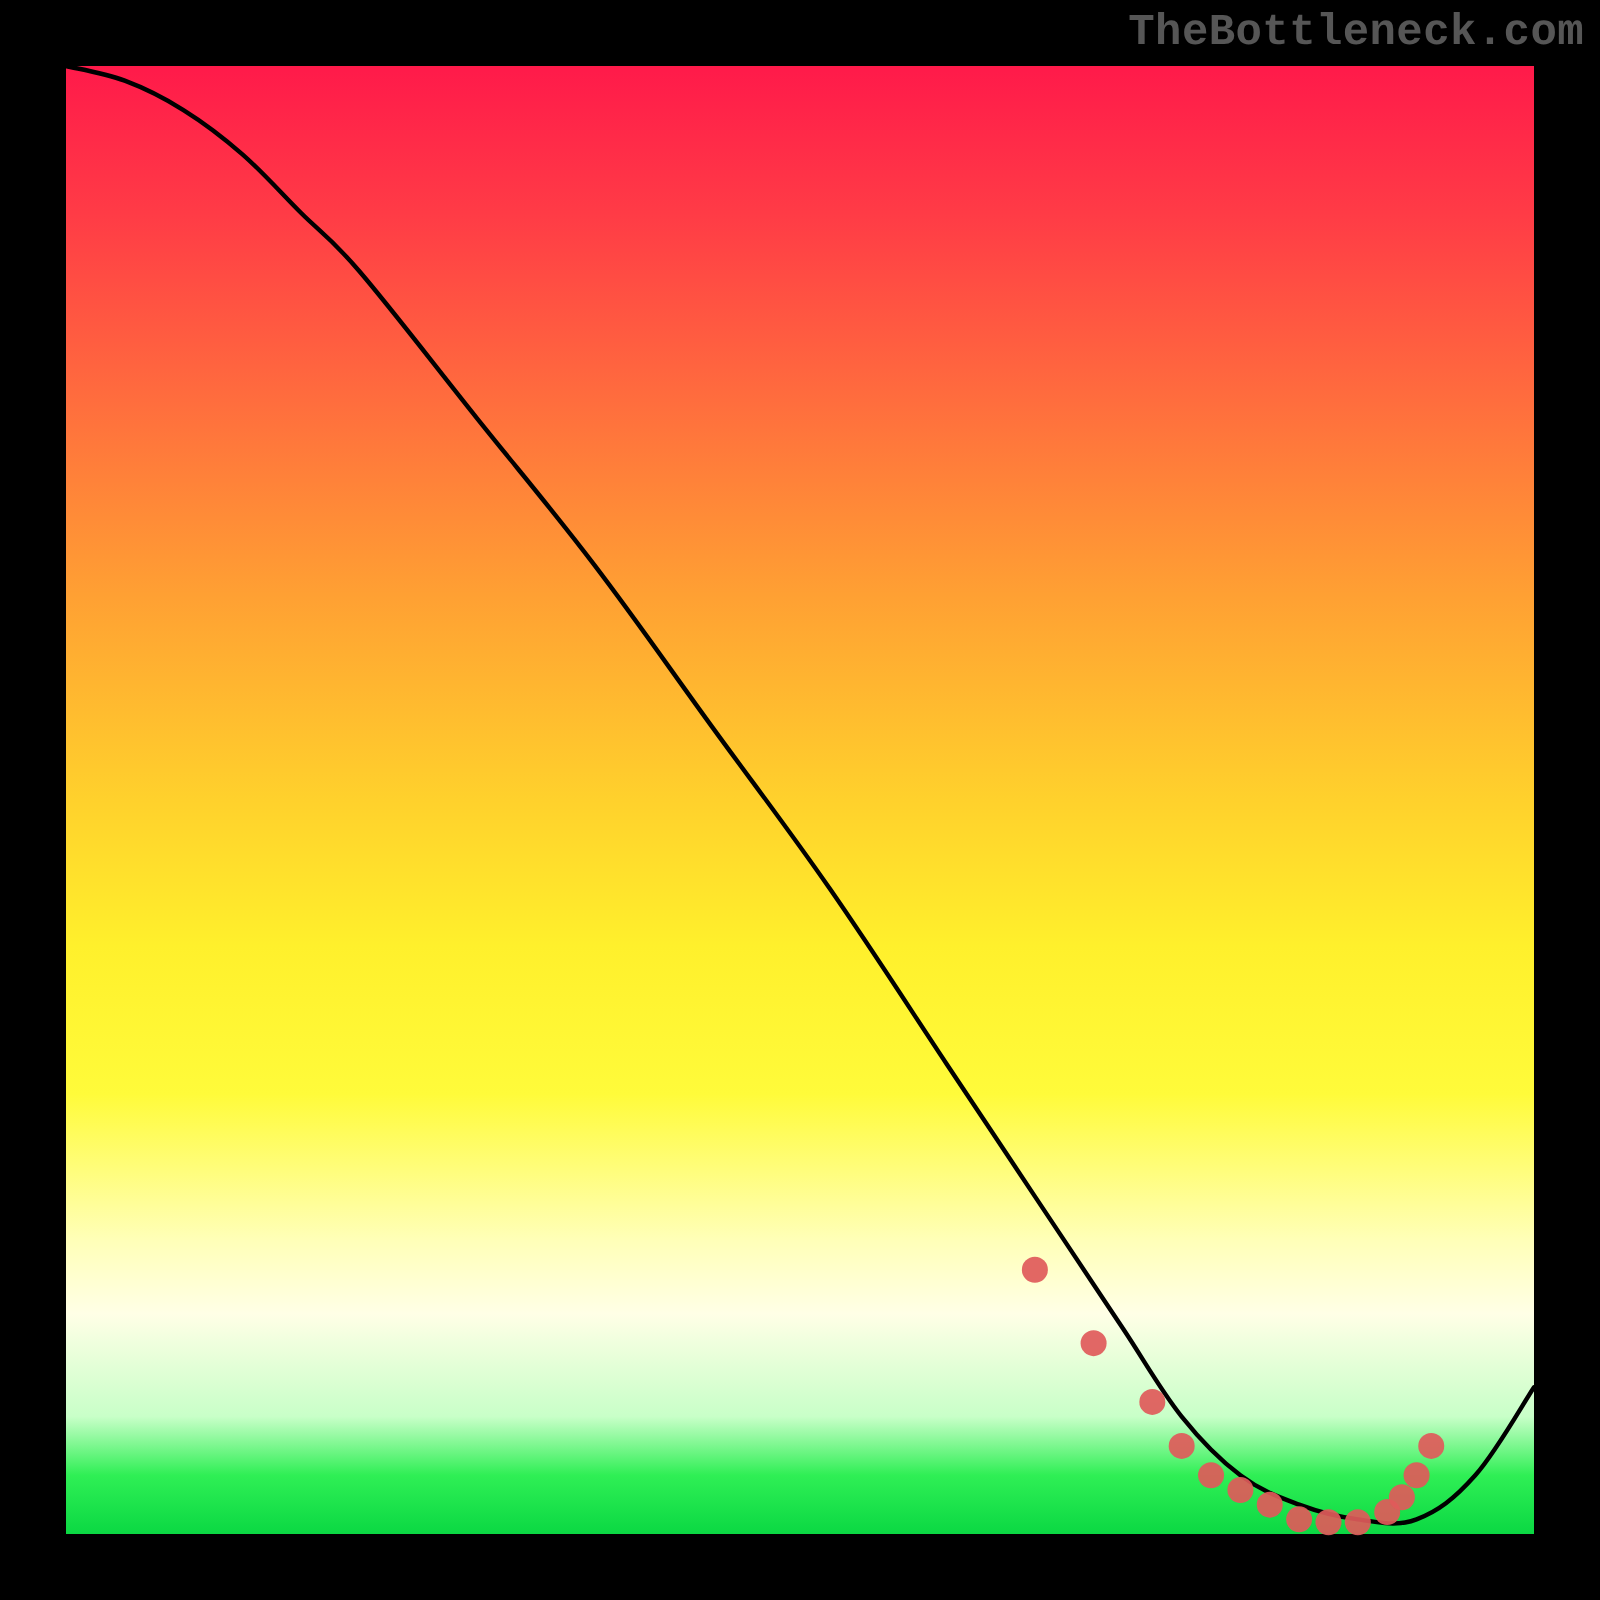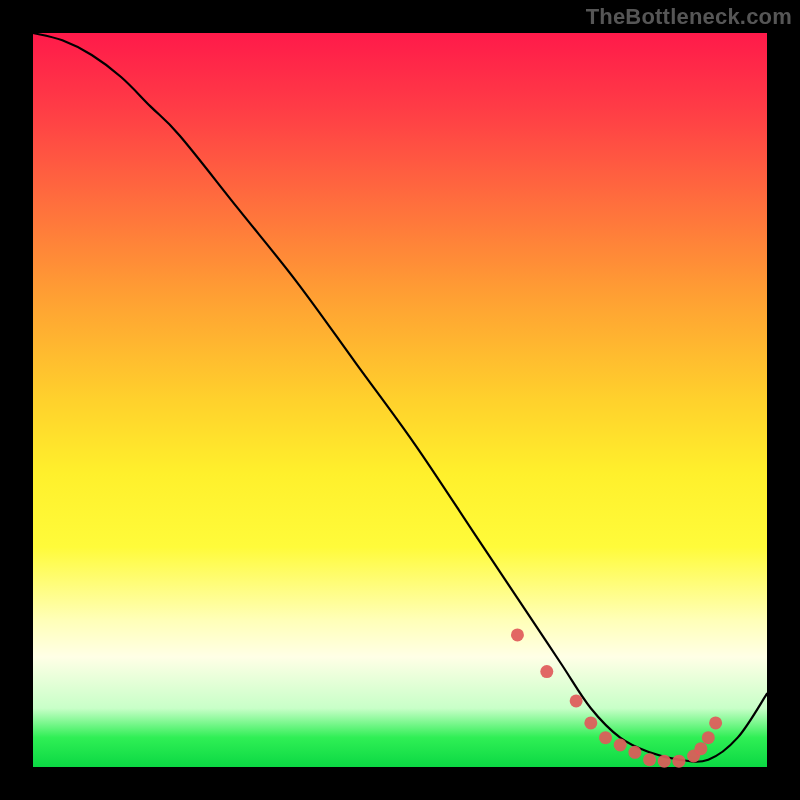--- a/index.html
+++ b/index.html
@@ -15,21 +15,21 @@
     left: 0;
     top: 0;
     width: 800px;
     height: 800px;
     background: #000;
   }
   .watermark {
     position: absolute;
     top: 4px;
     right: 8px;
-    font-family: Liberation Sans, sans-serif;
+    font-family: Liberation Mono, monospace;
     font-size: 22px;
     font-weight: 600;
     color: #565656;
     letter-spacing: 0.2px;
   }
   .plot {
     position: absolute;
     left: 33px;
     top: 33px;
     width: 734px;

